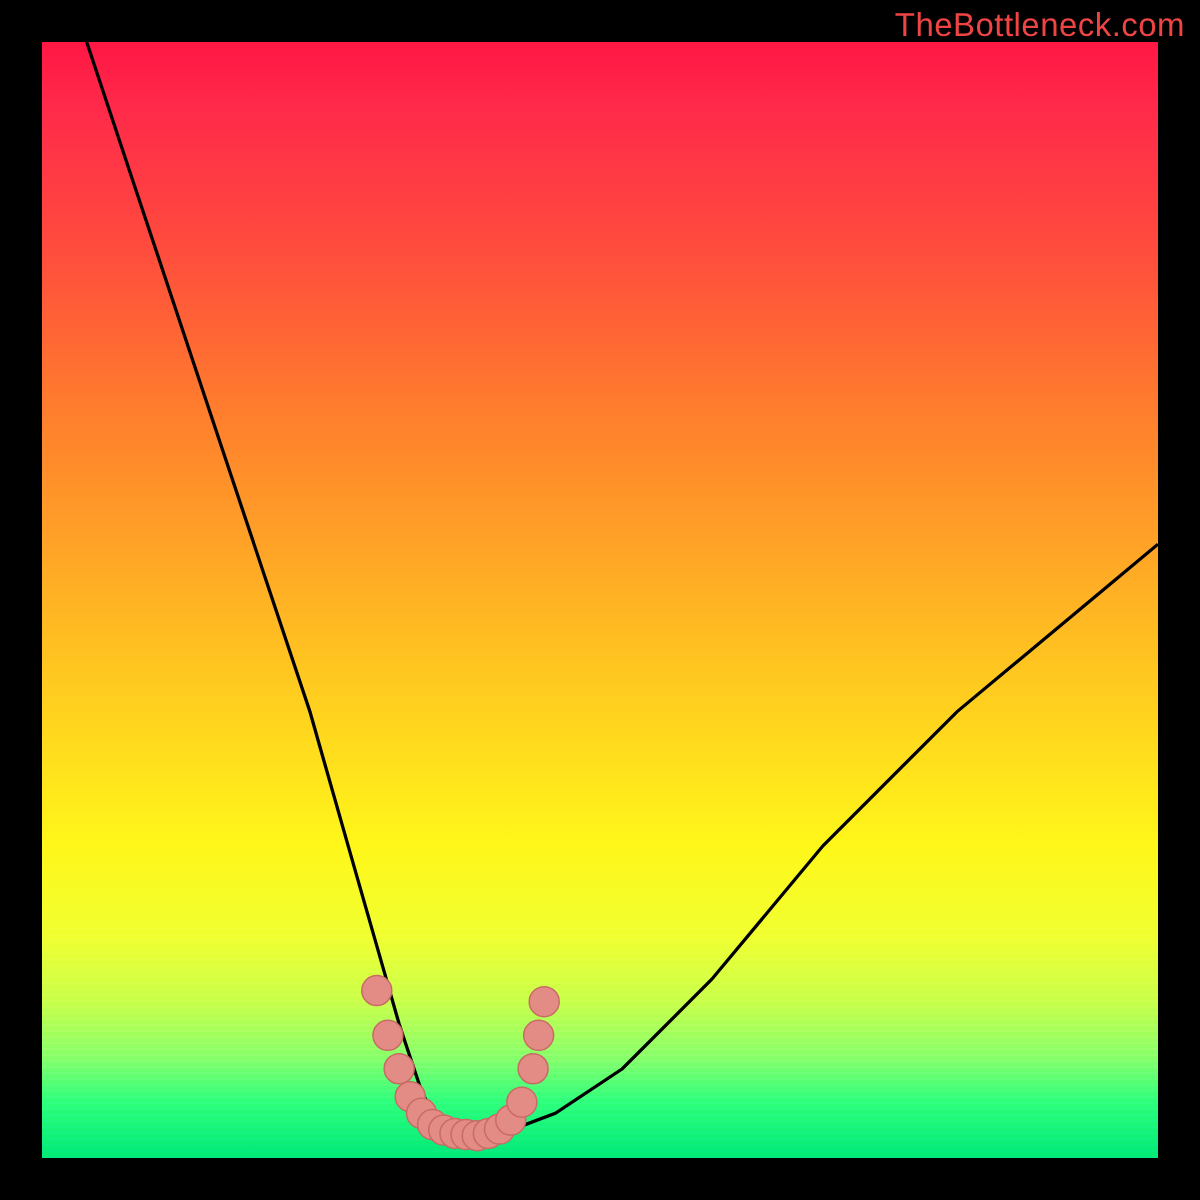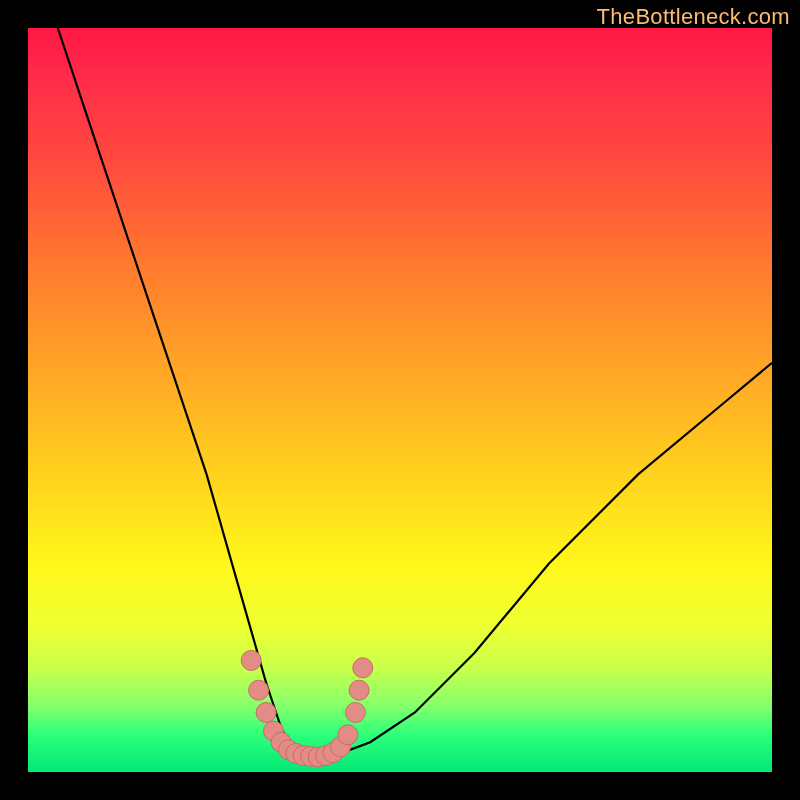--- a/index.html
+++ b/index.html
@@ -61,21 +61,21 @@
     mix-blend-mode: overlay;
   }
   svg.curves {
     position: absolute;
     inset: 0;
   }
   .watermark {
     position: absolute;
     top: 4px;
     right: 10px;
-    color: #fdba74;
+    color: #ef4444;
     font-size: 22px;
     font-weight: 500;
     letter-spacing: 0.3px;
     user-select: none;
   }
 </style>
 </head>
 <body>
 
 <div class="frame">

